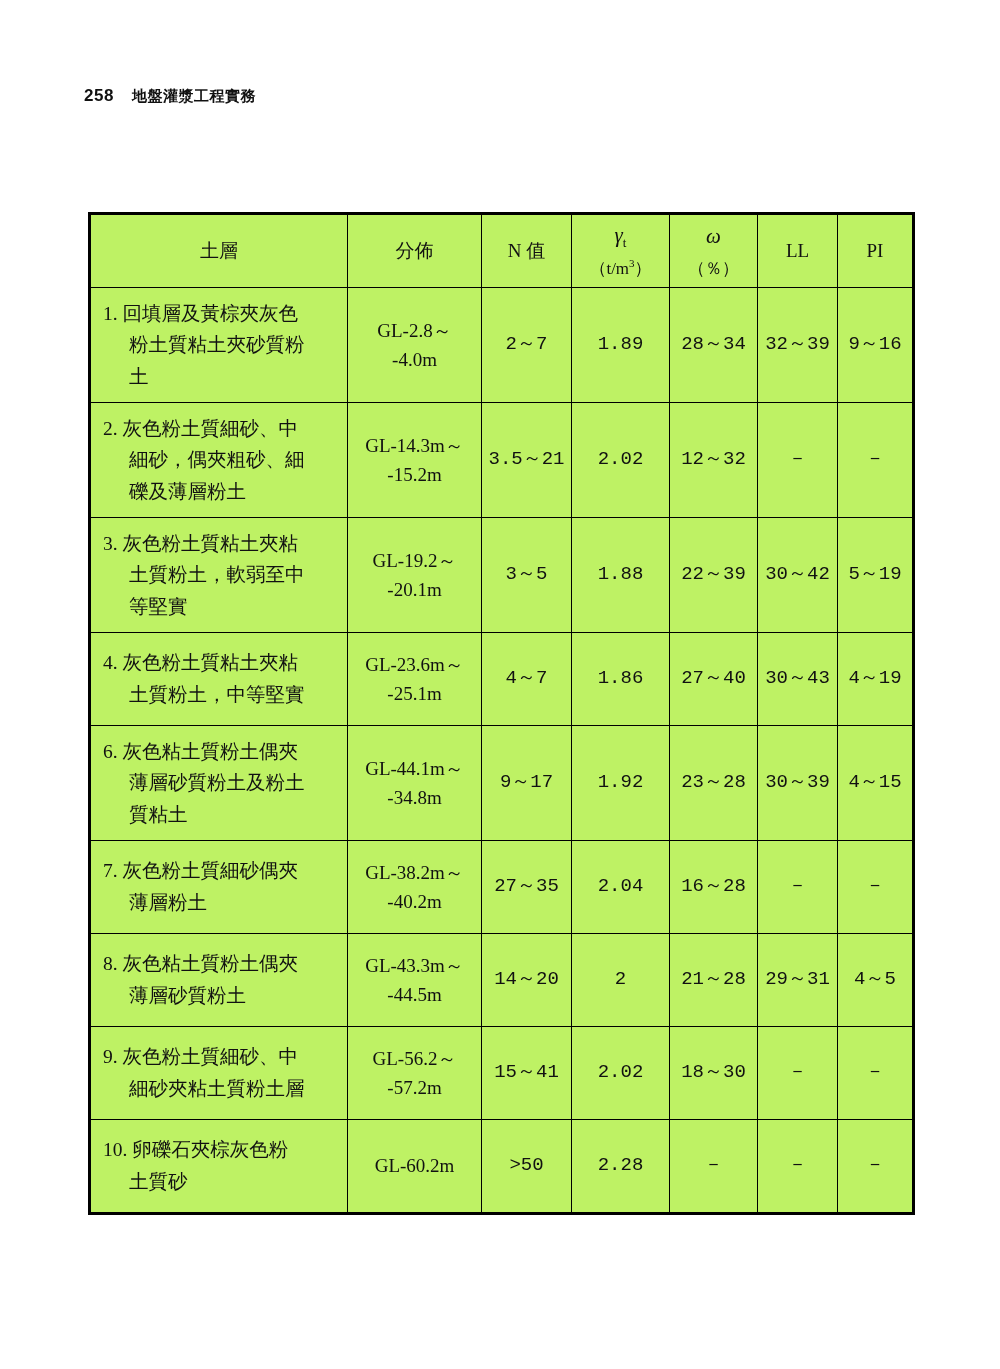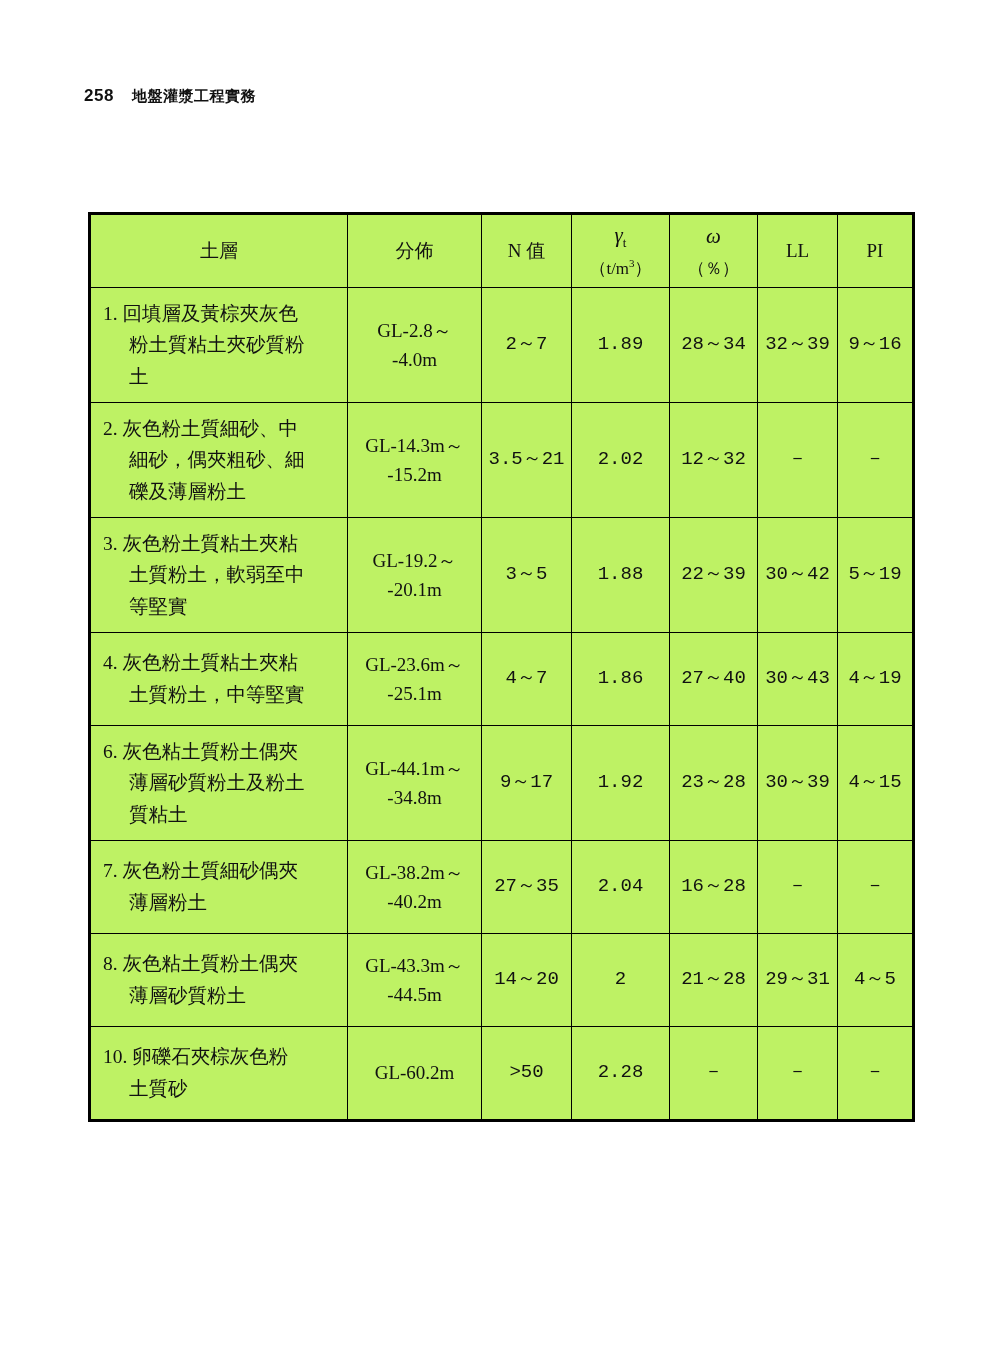--- a/index.html
+++ b/index.html
@@ -302,20 +302,35 @@
             <span class="desc-line">GL-43.3m～</span>
             <span class="desc-line">-44.5m</span>
           </td>
           <td class="val">14～20</td>
           <td class="val">2</td>
           <td class="val">21～28</td>
           <td class="val">29～31</td>
           <td class="val">4～5</td>
         </tr>
 
+        <tr class="r-h2">
+          <td class="desc">
+            <span class="desc-line"><span class="num">9.</span> <span>灰色粉土質細砂、中</span></span>
+            <span class="desc-line indent">細砂夾粘土質粉土層</span>
+          </td>
+          <td class="dist">
+            <span class="desc-line">GL-56.2～</span>
+            <span class="desc-line">-57.2m</span>
+          </td>
+          <td class="val">15～41</td>
+          <td class="val">2.02</td>
+          <td class="val">18～30</td>
+          <td class="val dash">－</td>
+          <td class="val dash">－</td>
+        </tr>
 
         <tr class="r-h2">
           <td class="desc">
             <span class="desc-line"><span class="num">10.</span> <span>卵礫石夾棕灰色粉</span></span>
             <span class="desc-line indent">土質砂</span>
           </td>
           <td class="dist">
             <span class="desc-line">GL-60.2m</span>
           </td>
           <td class="val">&gt;50</td>

